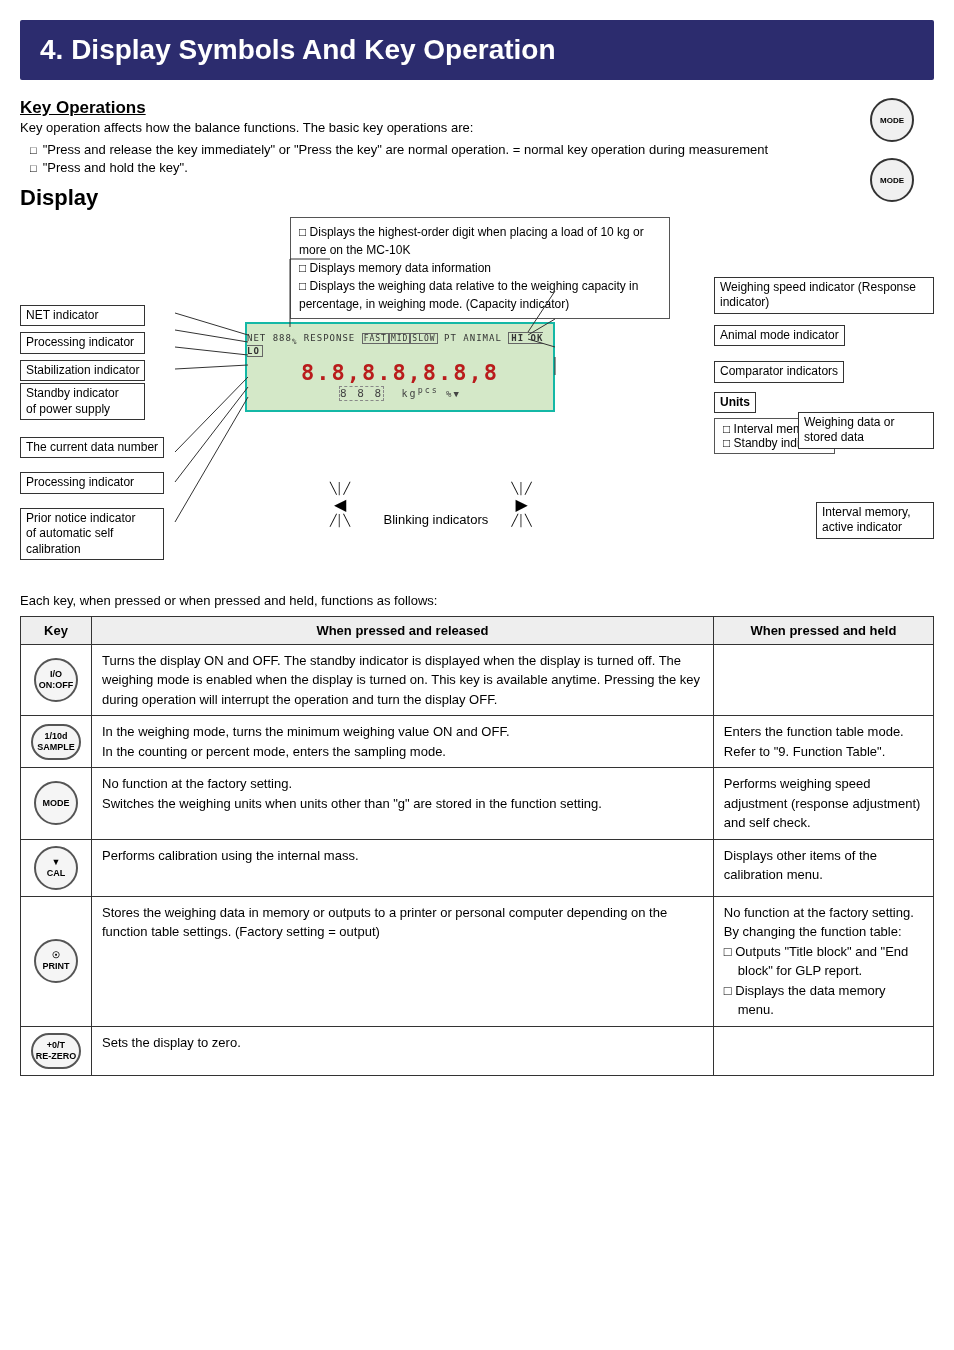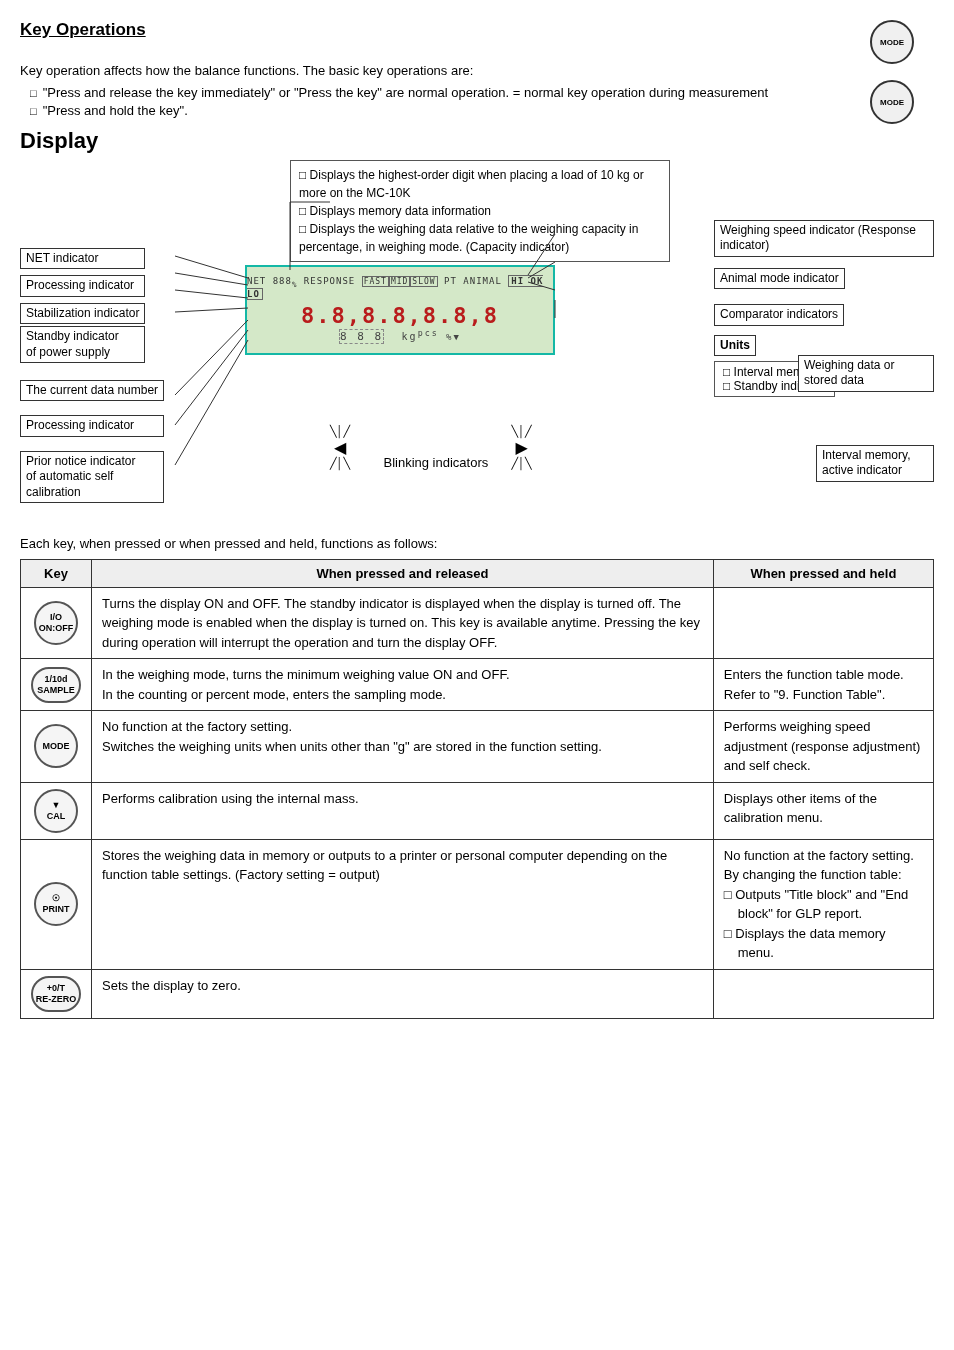--- a/index.html
+++ b/index.html
@@ -19,21 +19,21 @@
       margin-bottom: 18px;
       border-radius: 2px;
     }
     .page-header h1 {
       font-size: 28px;
       font-weight: bold;
     }
     .section-title {
       font-size: 17px;
       font-weight: bold;
-      margin-bottom: 21px;
+      margin-bottom: 0;
       text-decoration: underline;
     }
     .key-ops-text {
       font-size: 13px;
       margin-bottom: 4px;
       line-height: 1.5;
     }
     .bullet-item {
       display: flex;
       align-items: flex-start;
@@ -158,20 +158,23 @@
       font-weight: bold;
       background: #f0f0f0;
       position: relative;
     }
   </style>
 </head>
 <body>
 
 <div>
 
+  <div class="page-header">
+    <h1>4.  Display Symbols And Key Operation</h1>
+  </div>
 
   <div style="position:relative;">
     <div class="section-title">Key Operations</div>
     <div class="key-ops-text">Key operation affects how the balance functions. The basic key operations are:</div>
     <div class="bullet-item">
       <span class="bullet">□</span>
       <span>"Press and release the key immediately" or "Press the key" are normal operation. = normal key operation during measurement</span>
     </div>
     <div class="bullet-item">
       <span class="bullet">□</span>

